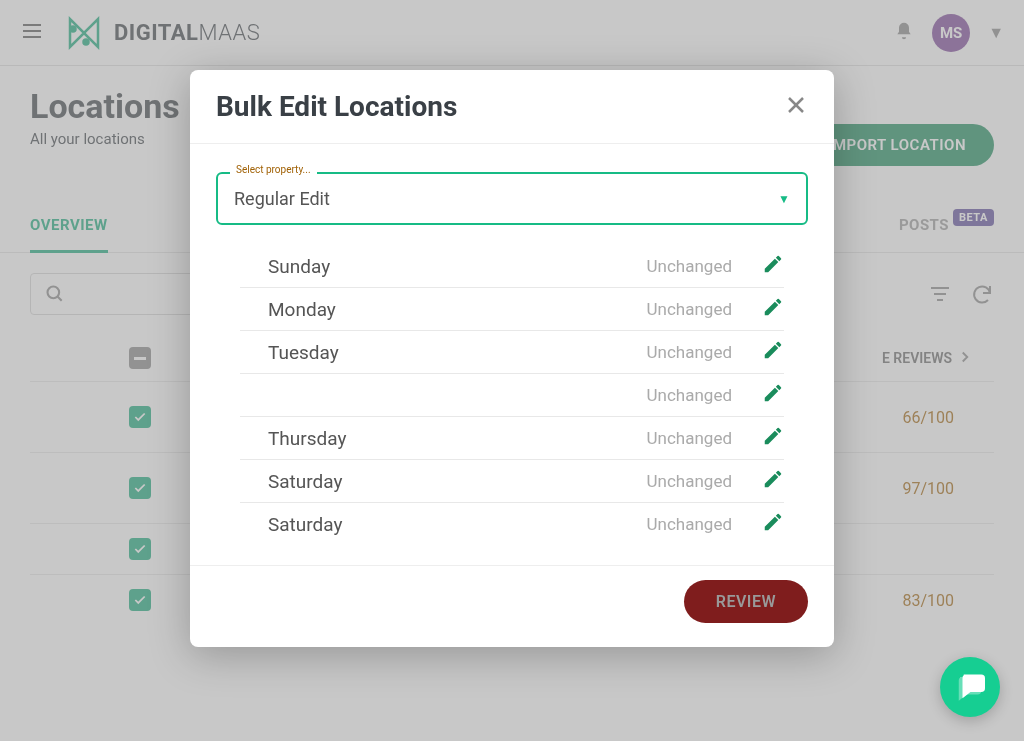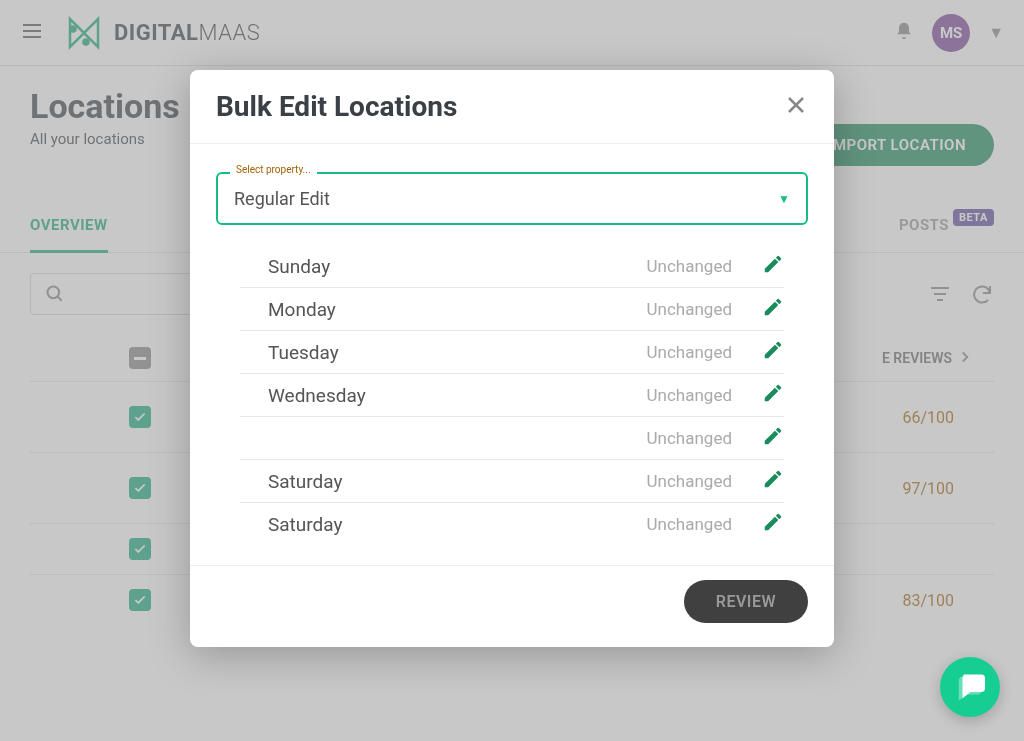--- a/index.html
+++ b/index.html
@@ -75,21 +75,21 @@
 
 .hours-list { margin: 20px 50px 10px; }
 .hours-row { display: flex; align-items: center; padding: 8px 0; border-bottom: 1px solid #e8e8e8; }
 .hours-row:last-child { border-bottom: none; }
 .day-name { font-size: 19px; color: #555; flex: 0 0 200px; margin-left: 28px; }
 .day-status { color: #aaa; font-size: 17px; margin-left: auto; margin-right: 30px; }
 .edit-icon { color: #1a8c5c; cursor: pointer; }
 .edit-icon svg { width: 22px; height: 22px; }
 
 .modal-footer { display: flex; justify-content: flex-end; padding: 14px 26px 4px; border-top: 1px solid #eee; margin-top: 20px; }
-.review-btn { background: #404040; color: #999; padding: 12px 32px; border-radius: 24px; font-size: 16px; font-weight: 600; letter-spacing: 0.5px; }
+.review-btn { background: #7f1d1d; color: #999; padding: 12px 32px; border-radius: 24px; font-size: 16px; font-weight: 600; letter-spacing: 0.5px; }
 
 
 .chat-bubble { position: absolute; right: 24px; bottom: 24px; width: 60px; height: 60px; border-radius: 50%; background: #16ce92; display: flex; align-items: center; justify-content: center; z-index: 30; box-shadow: 0 4px 14px rgba(0,0,0,0.2); cursor: pointer; }
 .chat-bubble svg { width: 30px; height: 30px; color: #fff; }
 </style>
 </head>
 <body>
 
 <div class="header">
   <div class="hamburger">
@@ -266,29 +266,29 @@
       <div class="hours-row">
     <div class="day-name">Tuesday</div>
     <div class="day-status">Unchanged</div>
     <div class="edit-icon">
       <svg viewBox="0 0 24 24" fill="currentColor">
             <path d="M3 17.25V21h3.75L17.81 9.94l-3.75-3.75L3 17.25zM20.71 7.04a1 1 0 000-1.41l-2.34-2.34a1 1 0 00-1.41 0l-1.83 1.83 3.75 3.75 1.83-1.83z"></path>
           </svg>
     </div>
       </div>
       <div class="hours-row">
-    <div class="day-name">Wednesday</div>
-    <div class="day-status">Unchanged</div>
-    <div class="edit-icon">
-      <svg viewBox="0 0 24 24" fill="currentColor">
-            <path d="M3 17.25V21h3.75L17.81 9.94l-3.75-3.75L3 17.25zM20.71 7.04a1 1 0 000-1.41l-2.34-2.34a1 1 0 00-1.41 0l-1.83 1.83 3.75 3.75 1.83-1.83z"></path>
-          </svg>
-    </div>
-      </div>
-      <div class="hours-row">
+    <div class="day-status">Unchanged</div>
+    <div class="edit-icon">
+      <svg viewBox="0 0 24 24" fill="currentColor">
+            <path d="M3 17.25V21h3.75L17.81 9.94l-3.75-3.75L3 17.25zM20.71 7.04a1 1 0 000-1.41l-2.34-2.34a1 1 0 00-1.41 0l-1.83 1.83 3.75 3.75 1.83-1.83z"></path>
+          </svg>
+    </div>
+      </div>
+      <div class="hours-row">
+    <div class="day-name">Thursday</div>
     <div class="day-status">Unchanged</div>
     <div class="edit-icon">
       <svg viewBox="0 0 24 24" fill="currentColor">
             <path d="M3 17.25V21h3.75L17.81 9.94l-3.75-3.75L3 17.25zM20.71 7.04a1 1 0 000-1.41l-2.34-2.34a1 1 0 00-1.41 0l-1.83 1.83 3.75 3.75 1.83-1.83z"></path>
           </svg>
     </div>
       </div>
       <div class="hours-row">
     <div class="day-name">Saturday</div>
     <div class="day-status">Unchanged</div>

